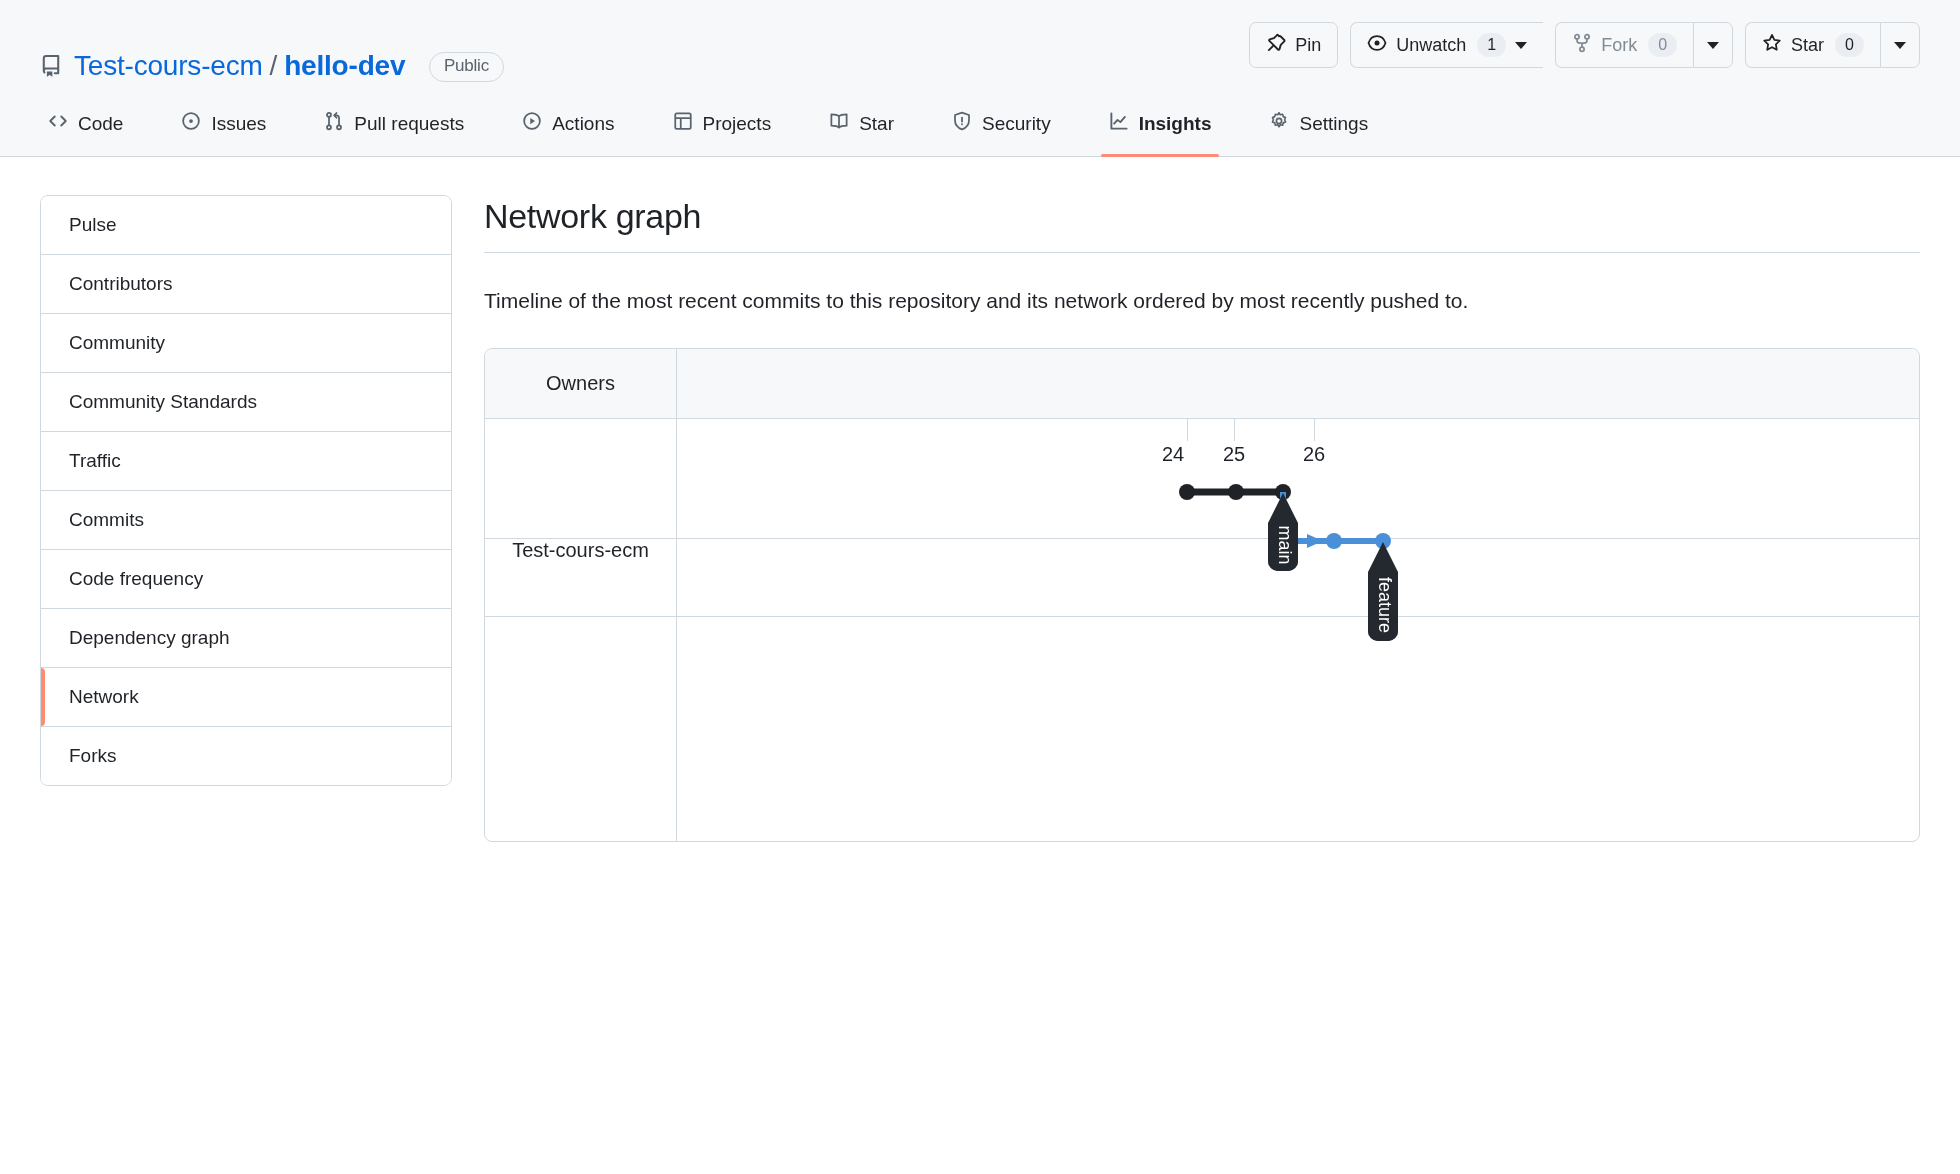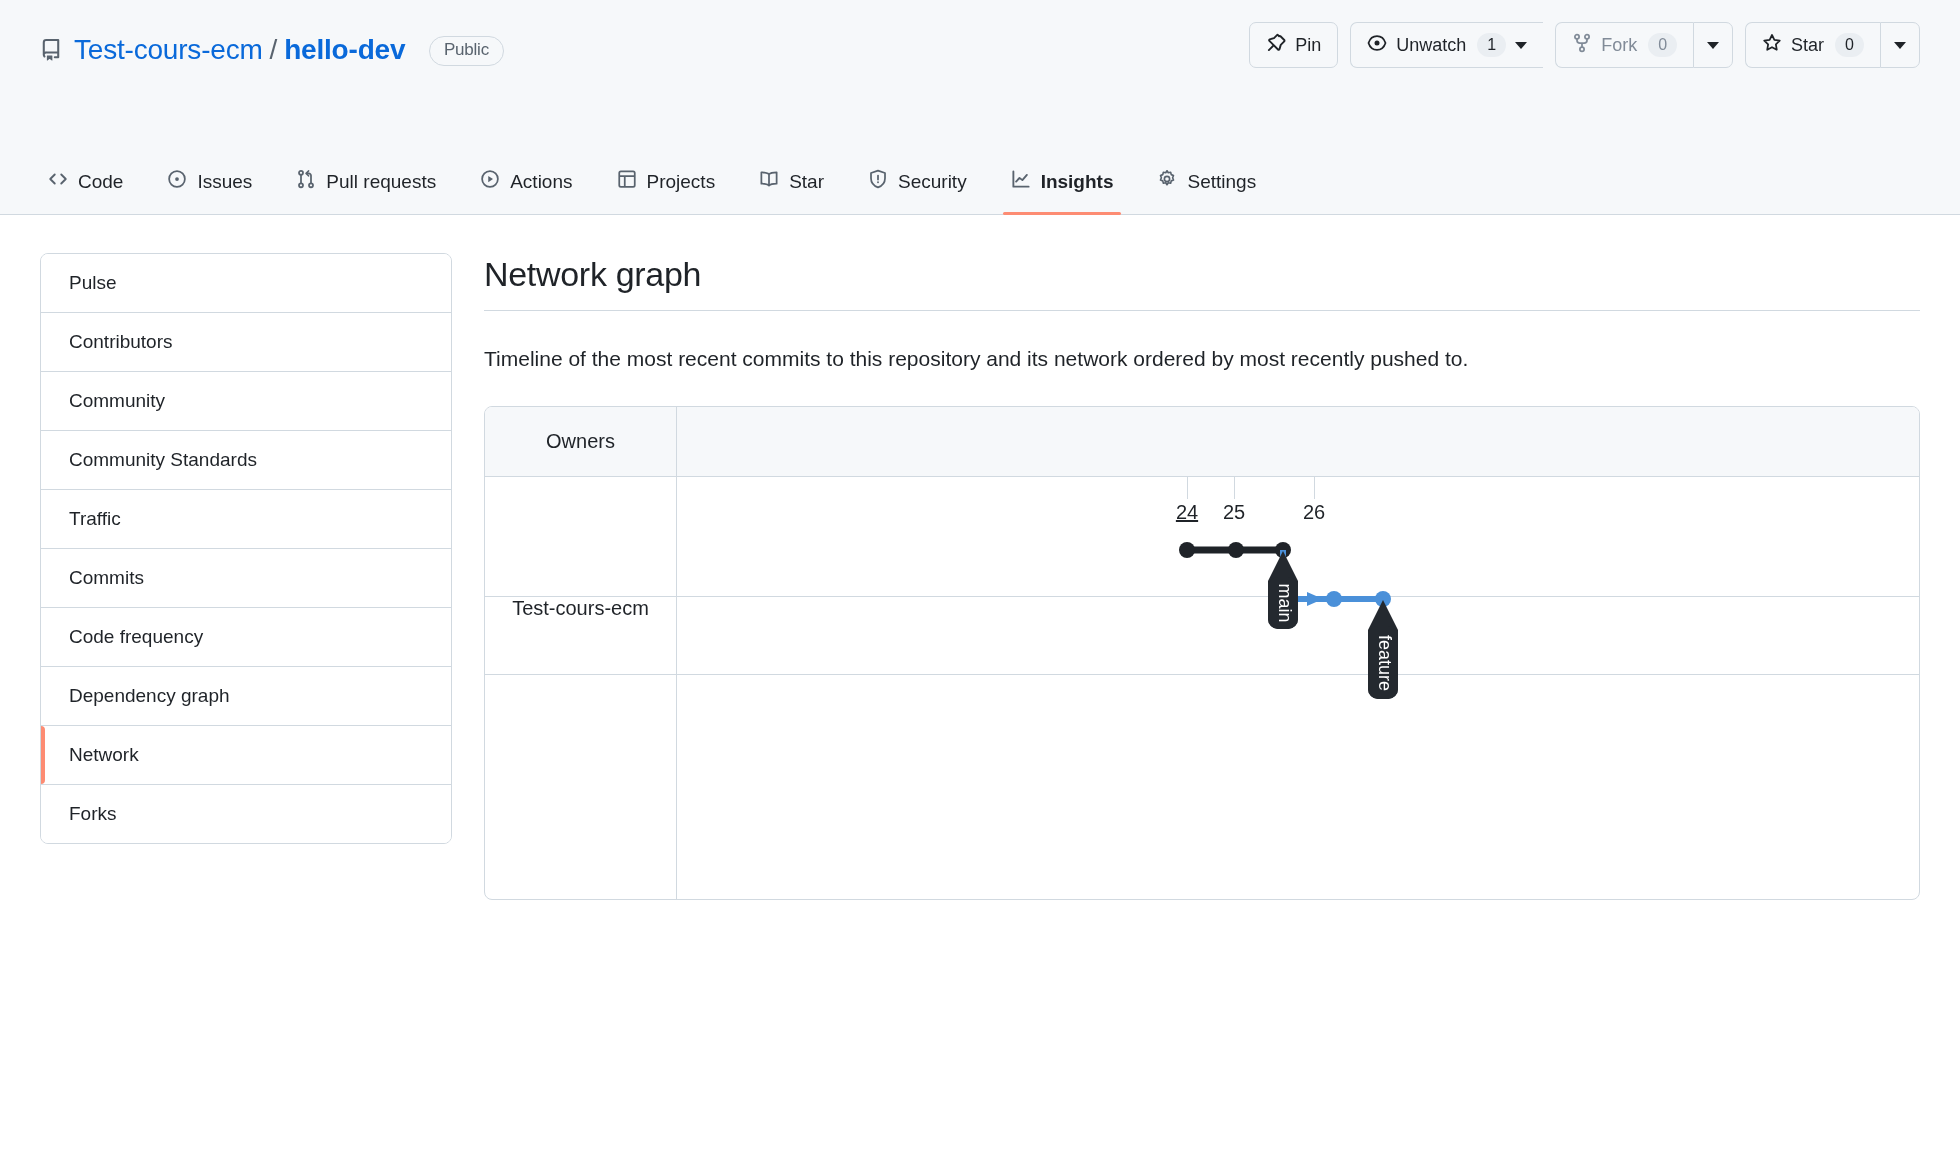--- a/index.html
+++ b/index.html
@@ -10,22 +10,22 @@
     background: #ffffff;
     font-family: "Liberation Sans", sans-serif;
     color: #1f2328;
     -webkit-font-smoothing: antialiased;
   }
 
   
   .repo-header {
     background: #f6f8fa;
     border-bottom: 1px solid #d1d9e0;
-    padding: 0 40px;
-    height: 215px;
+    padding: 16px 40px;
+    height: 157px;
     position: relative;
   }
   .repo-title-row {
     display: flex;
     align-items: center;
     padding-top: 22px;
     height: 78px;
   }
   .repo-icon {
     width: 22px; height: 22px;
@@ -105,21 +105,21 @@
     width: 0; height: 0;
     border-left: 6px solid transparent;
     border-right: 6px solid transparent;
     border-top: 7px solid #1f2328;
   }
 
   
   .repo-nav {
     display: flex;
     align-items: flex-end;
-    gap: 4px;
+    gap: 18px;
     position: absolute;
     bottom: 0;
     left: 28px;
   }
   .nav-item {
     display: flex;
     align-items: center;
     gap: 10px;
     padding: 12px 16px;
     margin: 0 4px 8px;
@@ -479,21 +479,21 @@
           <div class="owner-name">Test-cours-ecm</div>
           <div class="owner-row-div" style="top:197px;"></div>
         </div>
 
         <div class="canvas-col">
 
           <div class="day-tick" style="left:510px;  top:0;  height:22px;"></div>
           <div class="day-tick" style="left:557px;  top:0;  height:22px;"></div>
           <div class="day-tick" style="left:637px;  top:0;  height:22px;"></div>
 
-          <span class="day-label" style="left:510px;  top:24px;text-decoration:underline;">24</span>
+          <span class="day-label" style="left:496px;  top:24px;">24</span>
           <span class="day-label" style="left:557px;  top:24px;">25</span>
           <span class="day-label" style="left:637px;  top:24px;">26</span>
 
           <div class="owner-row-div" style="top:119px;"></div>
           <div class="owner-row-div" style="top:197px;"></div>
 
           <svg width="1250" height="492" viewBox="0 0 1250 492" style="position:absolute; left:0; top:0;">
 
             <line x1="510" y1="73" x2="606" y2="73" stroke="#1f2328" stroke-width="7"></line>
 

